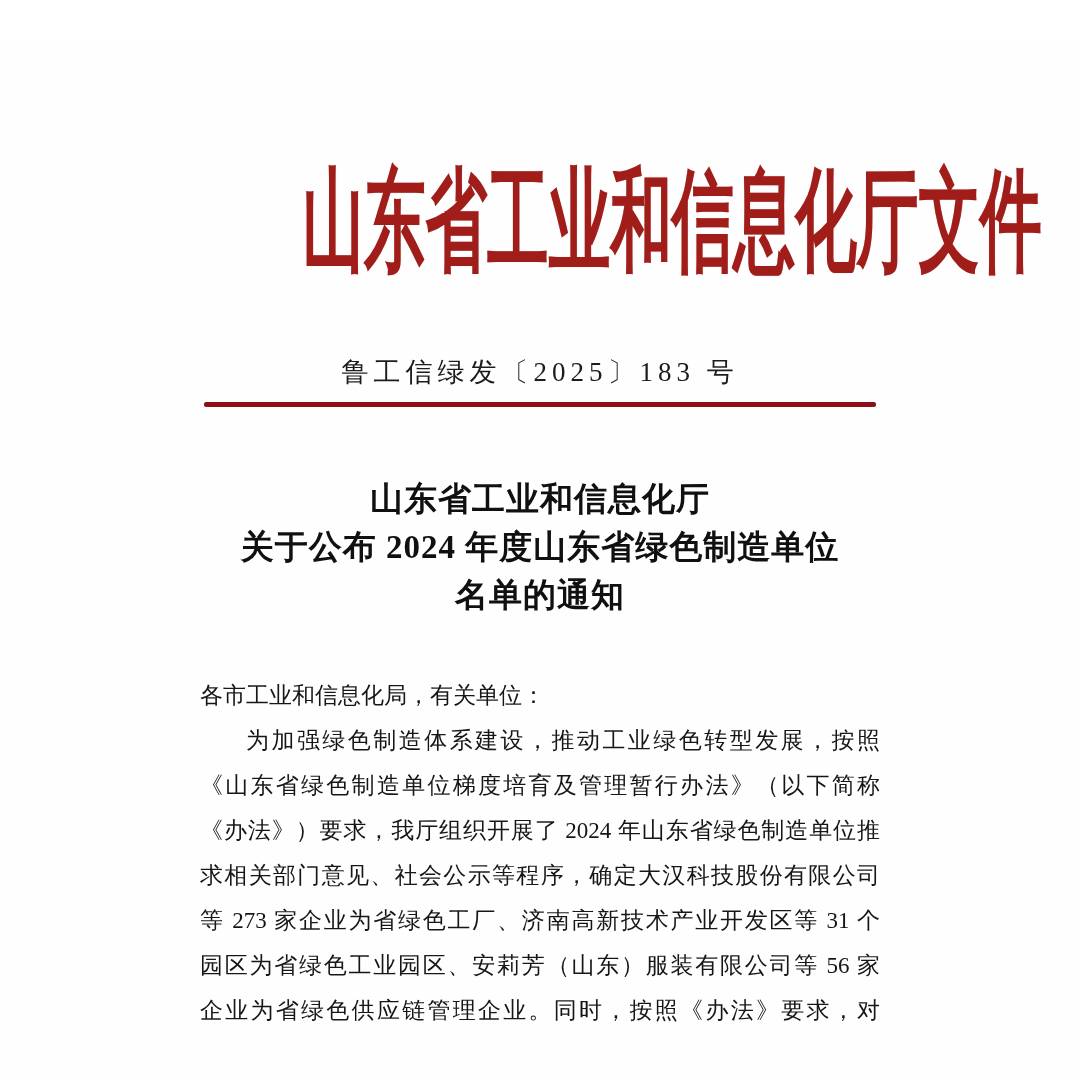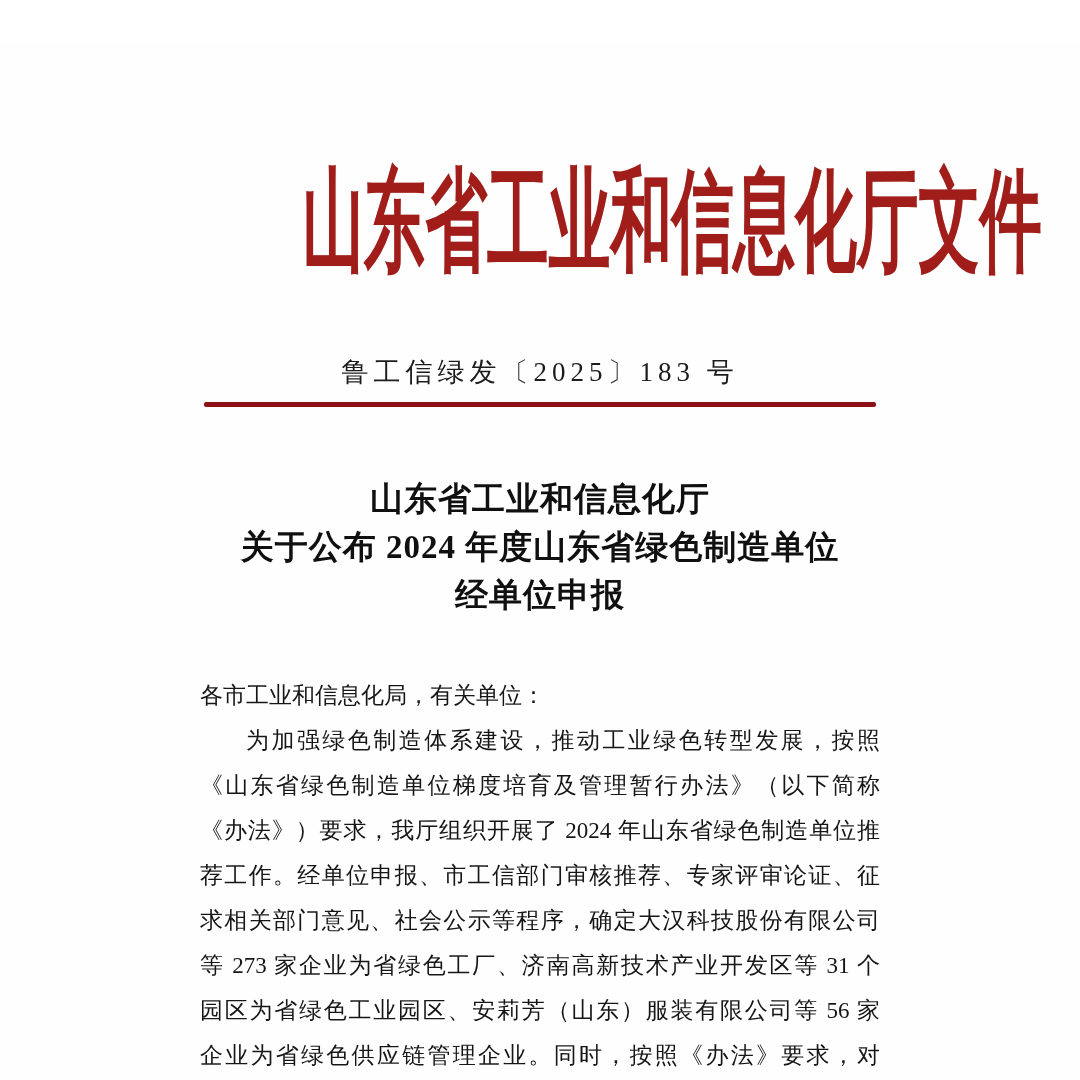--- a/index.html
+++ b/index.html
@@ -114,29 +114,28 @@
     <span class="banner-text">山东省工业和信息化厅文件</span>
   </div>
 
   <div class="doc-number">鲁工信绿发〔2025〕183 号</div>
 
   <div class="red-rule"></div>
 
   <div class="title-block">
     <div class="title-line">山东省工业和信息化厅</div>
     <div class="title-line">关于公布 2024 年度山东省绿色制造单位</div>
-    <div class="title-line">经单位申报</div>
+    <div class="title-line">名单的通知</div>
   </div>
 
   <div class="body-block">
     <div class="body-line">各市工业和信息化局，有关单位：</div>
     <div class="body-line justify indent">为加强绿色制造体系建设，推动工业绿色转型发展，按照</div>
     <div class="body-line justify">《山东省绿色制造单位梯度培育及管理暂行办法》（以下简称</div>
     <div class="body-line justify">《办法》）要求，我厅组织开展了 2024 年山东省绿色制造单位推</div>
-    <div class="body-line justify">荐工作。经单位申报、市工信部门审核推荐、专家评审论证、征</div>
     <div class="body-line justify">求相关部门意见、社会公示等程序，确定大汉科技股份有限公司</div>
     <div class="body-line justify">等 273 家企业为省绿色工厂、济南高新技术产业开发区等 31 个</div>
     <div class="body-line justify">园区为省绿色工业园区、安莉芳（山东）服装有限公司等 56 家</div>
     <div class="body-line justify">企业为省绿色供应链管理企业。同时，按照《办法》要求，对</div>
   </div>
 
   <div class="page-number">— 1 —</div>
 
   <div class="page-edge"></div>
 

